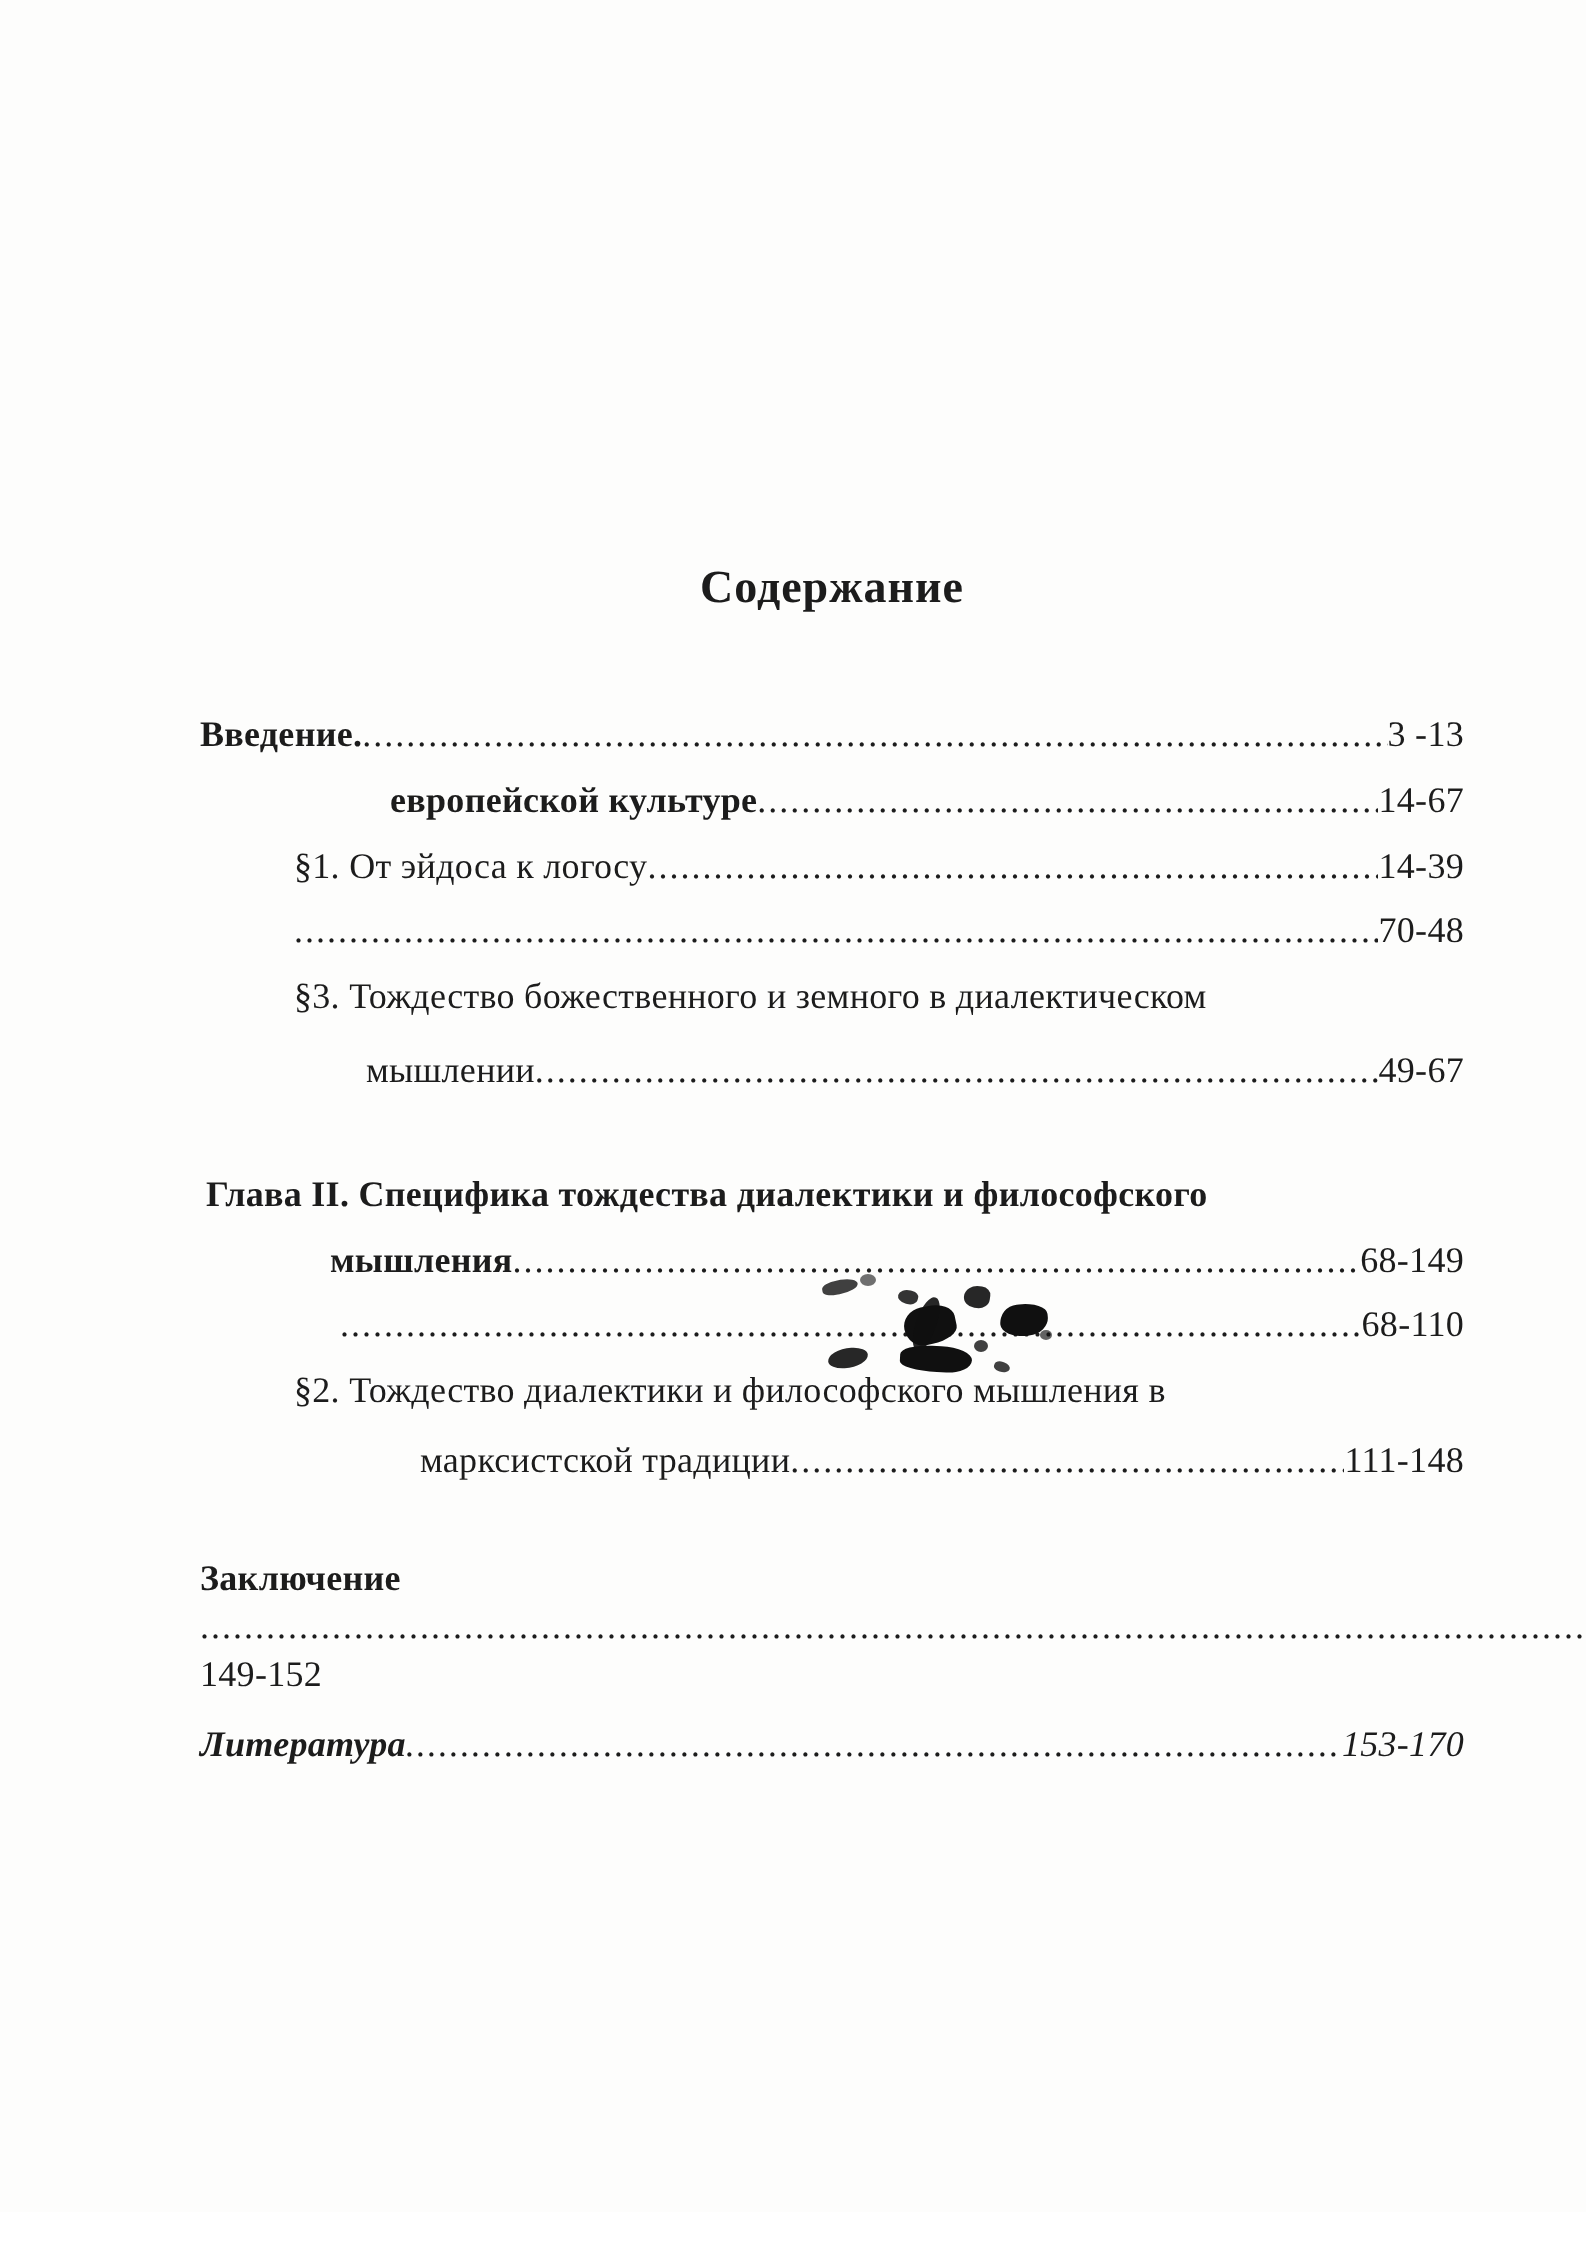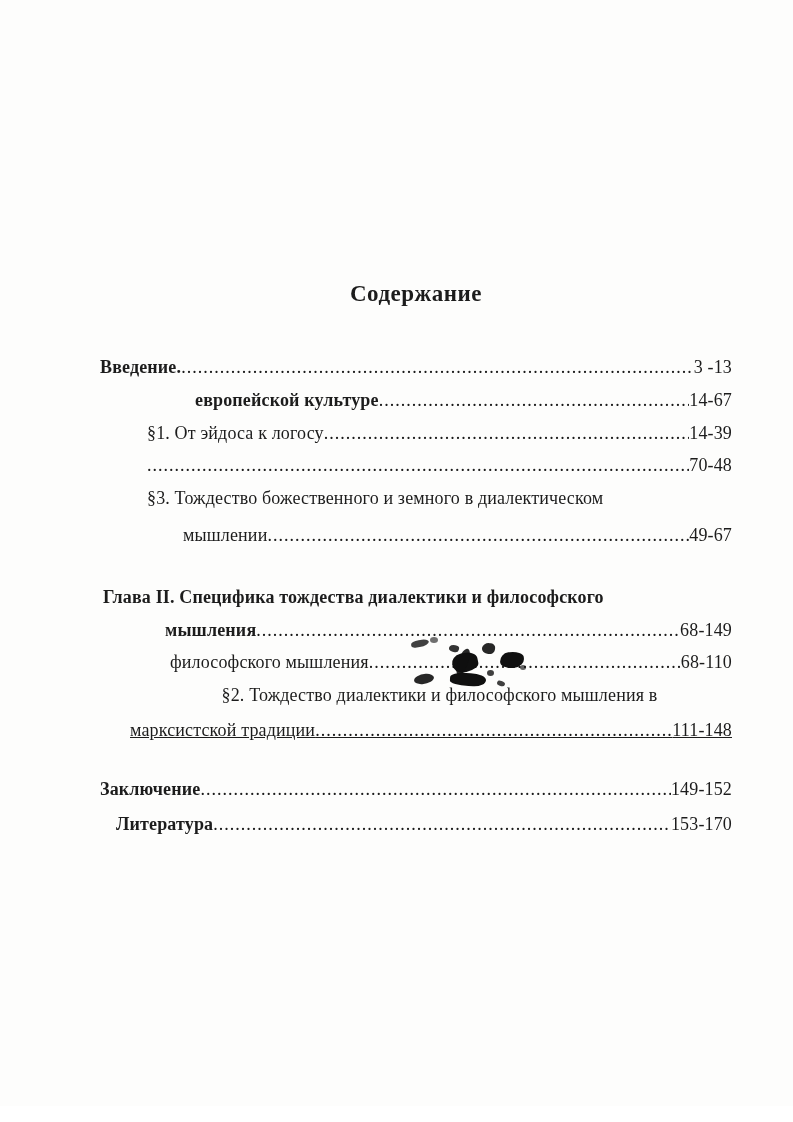--- a/index.html
+++ b/index.html
@@ -101,38 +101,37 @@
         </div>
         <div class="row bold" style="margin-top: 38px; margin-left: 3px;">
           <span class="lbl">Глава II.  Специфика тождества диалектики и философского</span>
         </div>
         <div class="row bold" style="margin-top: 9px; margin-left: 65px; justify-content: flex-end;">
           <span class="lbl">мышления</span>
           <span class="dots">........................................................................................................................................................................................................</span>
           <span class="pg">68-149</span>
         </div>
         <div class="row" style="margin-top: 8px; margin-left: 70px;">
-          <span class="lbl">философского мышления </span>
           <span class="dots">........................................................................................................................................................................................................</span>
           <span class="pg">68-110</span>
         </div>
-        <div class="row" style="margin-top: 9px; margin-left: 47px; justify-content: center;">
+        <div class="row" style="margin-top: 9px; margin-left: 47px;">
           <span class="lbl">§2. Тождество диалектики и философского мышления в</span>
         </div>
-        <div class="row" style="margin-top: 11px; margin-left: 30px; text-decoration: underline;">
+        <div class="row" style="margin-top: 11px; margin-left: 110px;">
           <span class="lbl">марксистской традиции </span>
           <span class="dots">........................................................................................................................................................................................................</span>
           <span class="pg">111-148</span>
         </div>
-        <div class="row bold" style="margin-top: 35px; margin-left: 0px;">
+        <div class="row bold" style="margin-top: 35px; margin-left: 0px; flex-direction: column;">
           <span class="lbl">Заключение</span>
           <span class="dots">........................................................................................................................................................................................................</span>
           <span class="pg">149-152</span>
         </div>
-        <div class="row bold" style="margin-top: 11px; margin-left: 16px;">
+        <div class="row bold" style="margin-top: 11px; margin-left: 0px; font-style: italic;">
           <span class="lbl">Литература</span>
           <span class="dots">........................................................................................................................................................................................................</span>
           <span class="pg">153-170</span>
         </div>
       </div>
   </div>
 
   <div class="smudge">
     <div style="left:411px;top:640px;width:18px;height:7px;border-radius:50% 50% 60% 40%;transform:rotate(-10deg);opacity:.8;"></div>
     <div style="left:430px;top:637px;width:8px;height:6px;border-radius:50%;opacity:.6;"></div>

